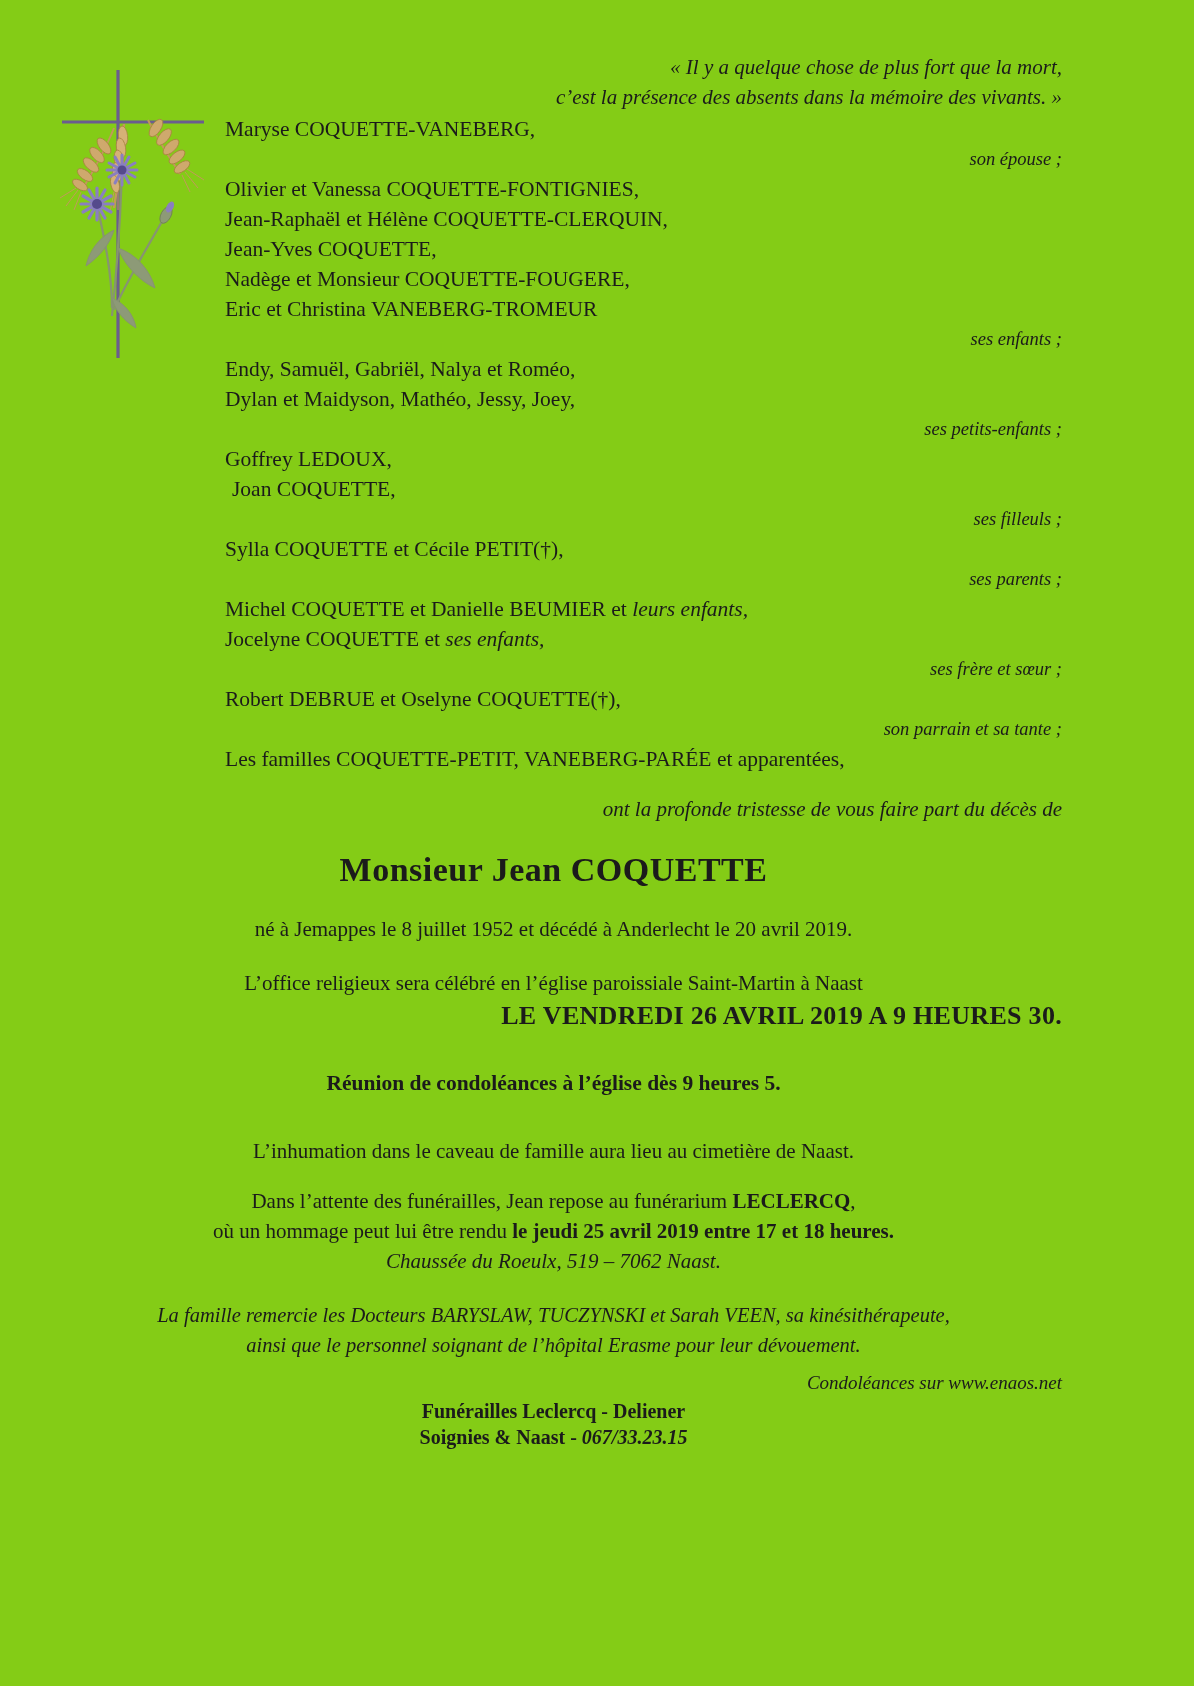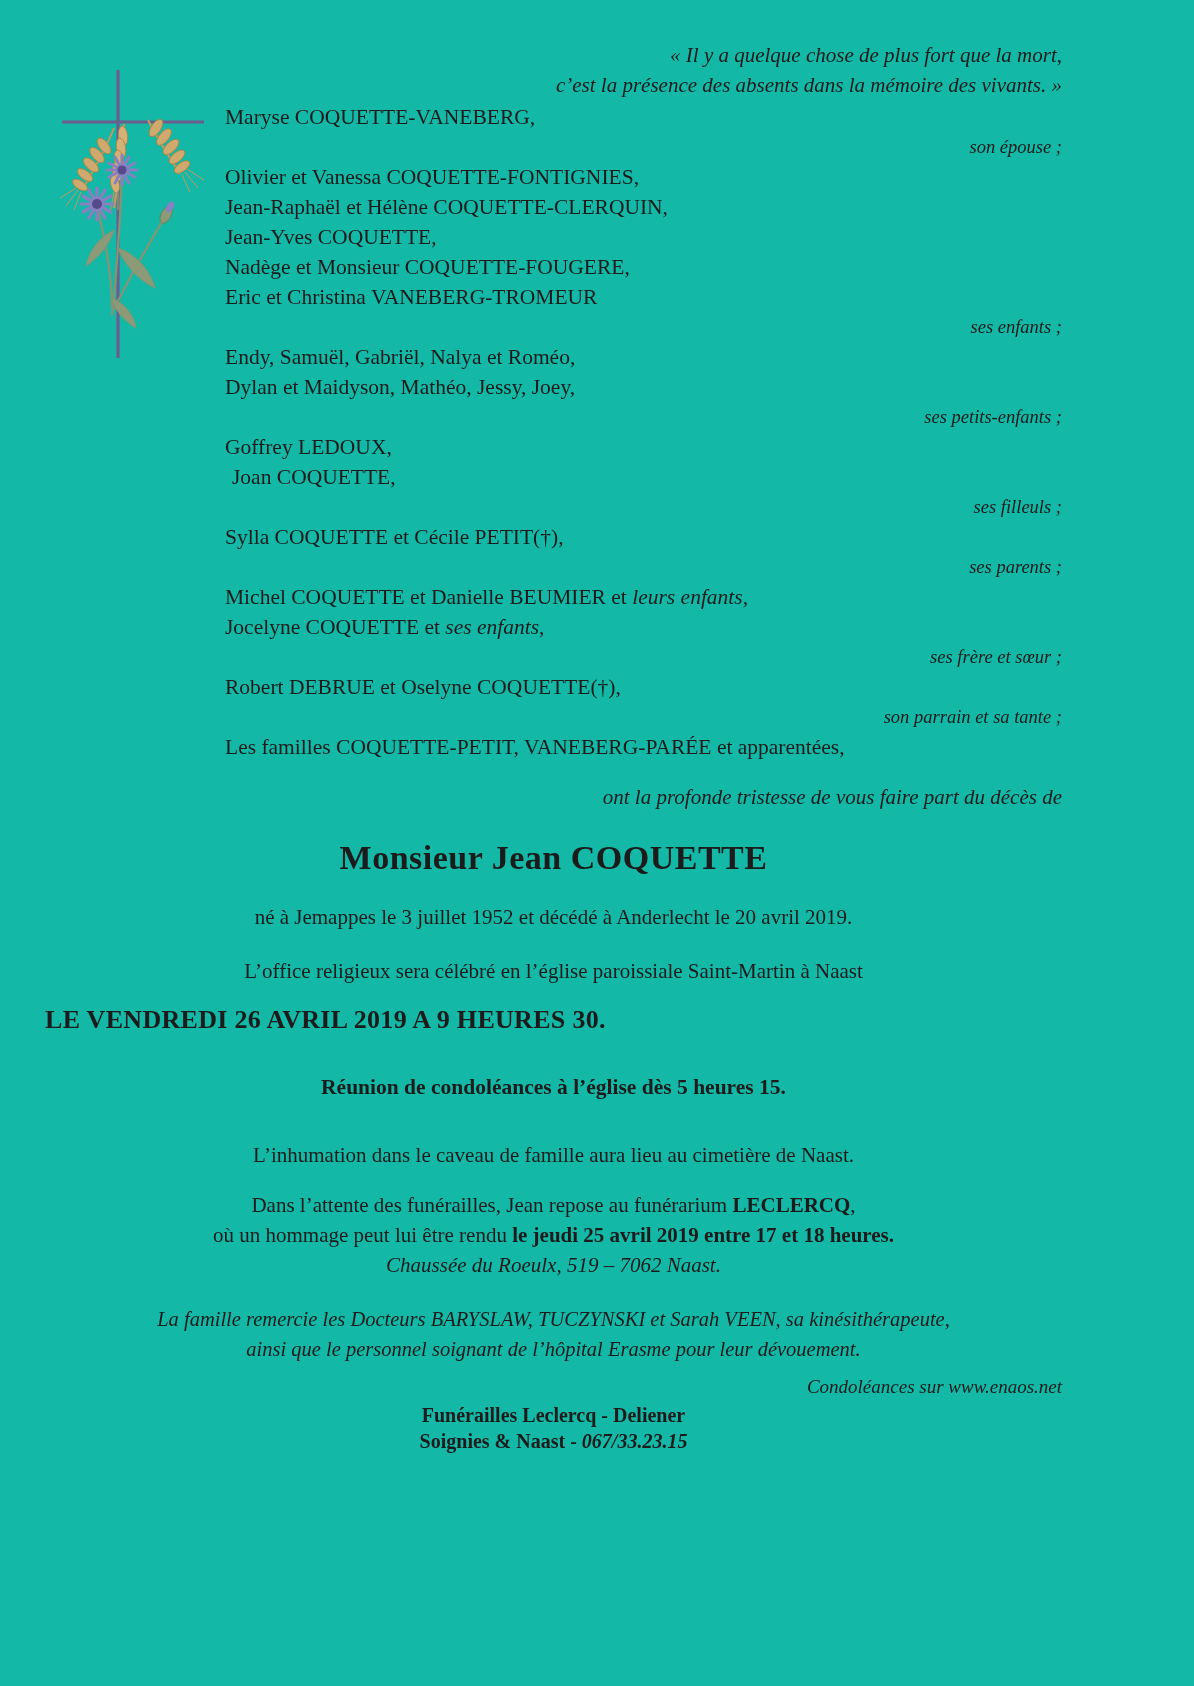--- a/index.html
+++ b/index.html
@@ -1,24 +1,24 @@
 <!DOCTYPE html>
 <html lang="fr"><head>
 <meta charset="utf-8">
 <style>
   html,body{margin:0;padding:0;background:#e8e8e8;}
   .page{
     position:relative;
     width:1194px;height:1686px;
     margin:0 auto;
-    background:#14b8a6;
+    background:#84cc16;
     font-family:"Liberation Serif","DejaVu Serif",serif;
     color:#1b1b1b;
     box-sizing:border-box;
-    padding:40px 132px 0 45px;
+    padding:52px 132px 0 45px;
     overflow:hidden;
   }
   .quote{
     text-align:right;
     font-style:italic;
     font-size:21px;
     line-height:30px;
   }
   .art{
     position:absolute;
@@ -57,25 +57,24 @@
   }
   .center-line{
     text-align:center;
     font-size:21px;
     line-height:30px;
   }
   .mt22{margin-top:22px;}
   .mt24{margin-top:24px;}
   .mt26{margin-top:38px;}
   .service-date{
-    text-align:left;
+    text-align:right;
     font-weight:bold;
     font-size:26px;
     line-height:36px;
-    margin-top:16px;
     letter-spacing:0.3px;
   }
   .condolence-meeting{
     text-align:center;
     font-weight:bold;
     font-size:21.5px;
     line-height:30px;
     margin-top:34px;
   }
   .visitation{margin-top:20px;}
@@ -202,27 +201,27 @@
     <div class="name-line">Robert DEBRUE et Oselyne COQUETTE(†),</div>
     <div class="relation">son parrain et sa tante ;</div>
 
     <div class="name-line">Les familles COQUETTE-PETIT, VANEBERG-PARÉE et apparentées,</div>
   </div>
 
   <div class="intro">ont la profonde tristesse de vous faire part du décès de</div>
 
   <div class="deceased-title">Monsieur Jean COQUETTE</div>
 
-  <div class="center-line mt22">né à Jemappes le 3 juillet 1952 et décédé à Anderlecht le 20 avril 2019.</div>
+  <div class="center-line mt22">né à Jemappes le 8 juillet 1952 et décédé à Anderlecht le 20 avril 2019.</div>
 
   <div class="center-line mt24">L’office religieux sera célébré en l’église paroissiale Saint-Martin à Naast</div>
 
   <div class="service-date">LE VENDREDI 26 AVRIL 2019 A 9 HEURES 30.</div>
 
-  <div class="condolence-meeting">Réunion de condoléances à l’église dès 5 heures 15.</div>
+  <div class="condolence-meeting">Réunion de condoléances à l’église dès 9 heures 5.</div>
 
   <div class="center-line mt26">L’inhumation dans le caveau de famille aura lieu au cimetière de Naast.</div>
 
   <div class="visitation">
     <div class="center-line"><span>Dans l’attente des funérailles, Jean repose au funérarium </span><b>LECLERCQ</b><span>,</span></div>
     <div class="center-line"><span>où un hommage peut lui être rendu </span><b>le jeudi 25 avril 2019 entre 17 et 18 heures.</b></div>
     <div class="center-line address">Chaussée du Roeulx, 519 – 7062 Naast.</div>
   </div>
 
   <div class="thanks">

